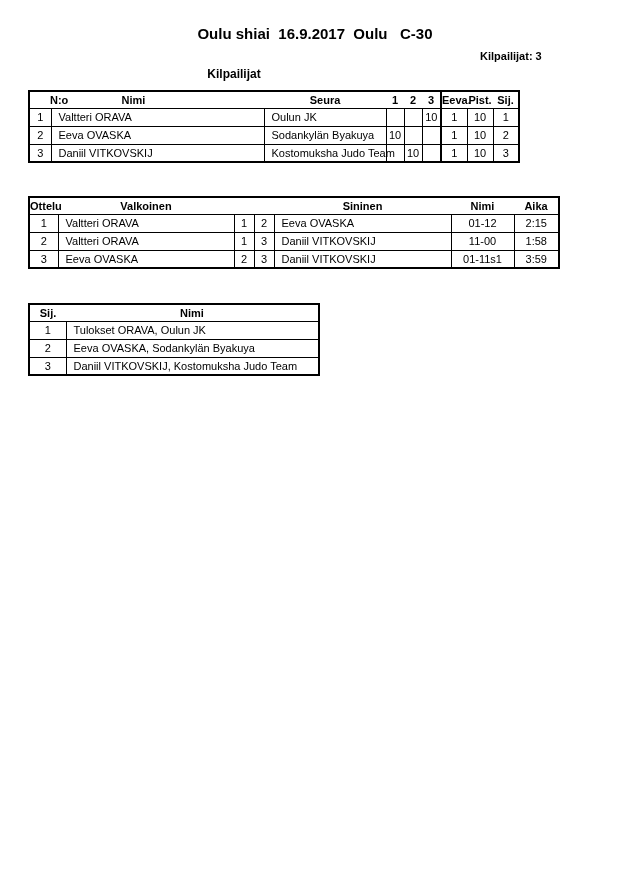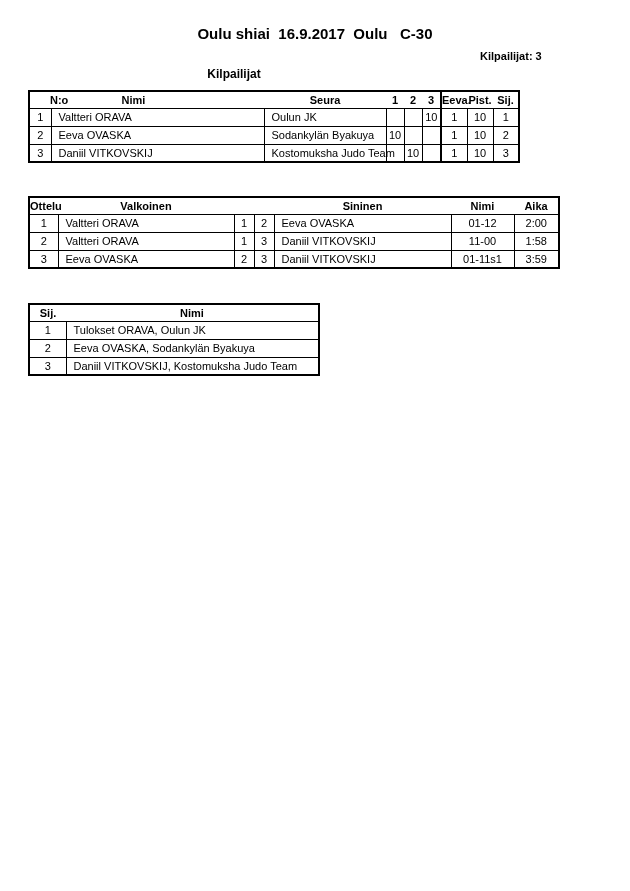--- a/index.html
+++ b/index.html
@@ -174,21 +174,21 @@
       </tr>
     </thead>
     <tbody>
       <tr>
         <td>1</td>
         <td class="name-cell">Valtteri ORAVA</td>
         <td>1</td>
         <td>2</td>
         <td class="name-cell">Eeva OVASKA</td>
         <td>01-12</td>
-        <td>2:00</td>
+        <td>2:15</td>
       </tr>
       <tr>
         <td>2</td>
         <td class="name-cell">Valtteri ORAVA</td>
         <td>1</td>
         <td>3</td>
         <td class="name-cell">Daniil VITKOVSKIJ</td>
         <td>11-00</td>
         <td>1:58</td>
       </tr>

